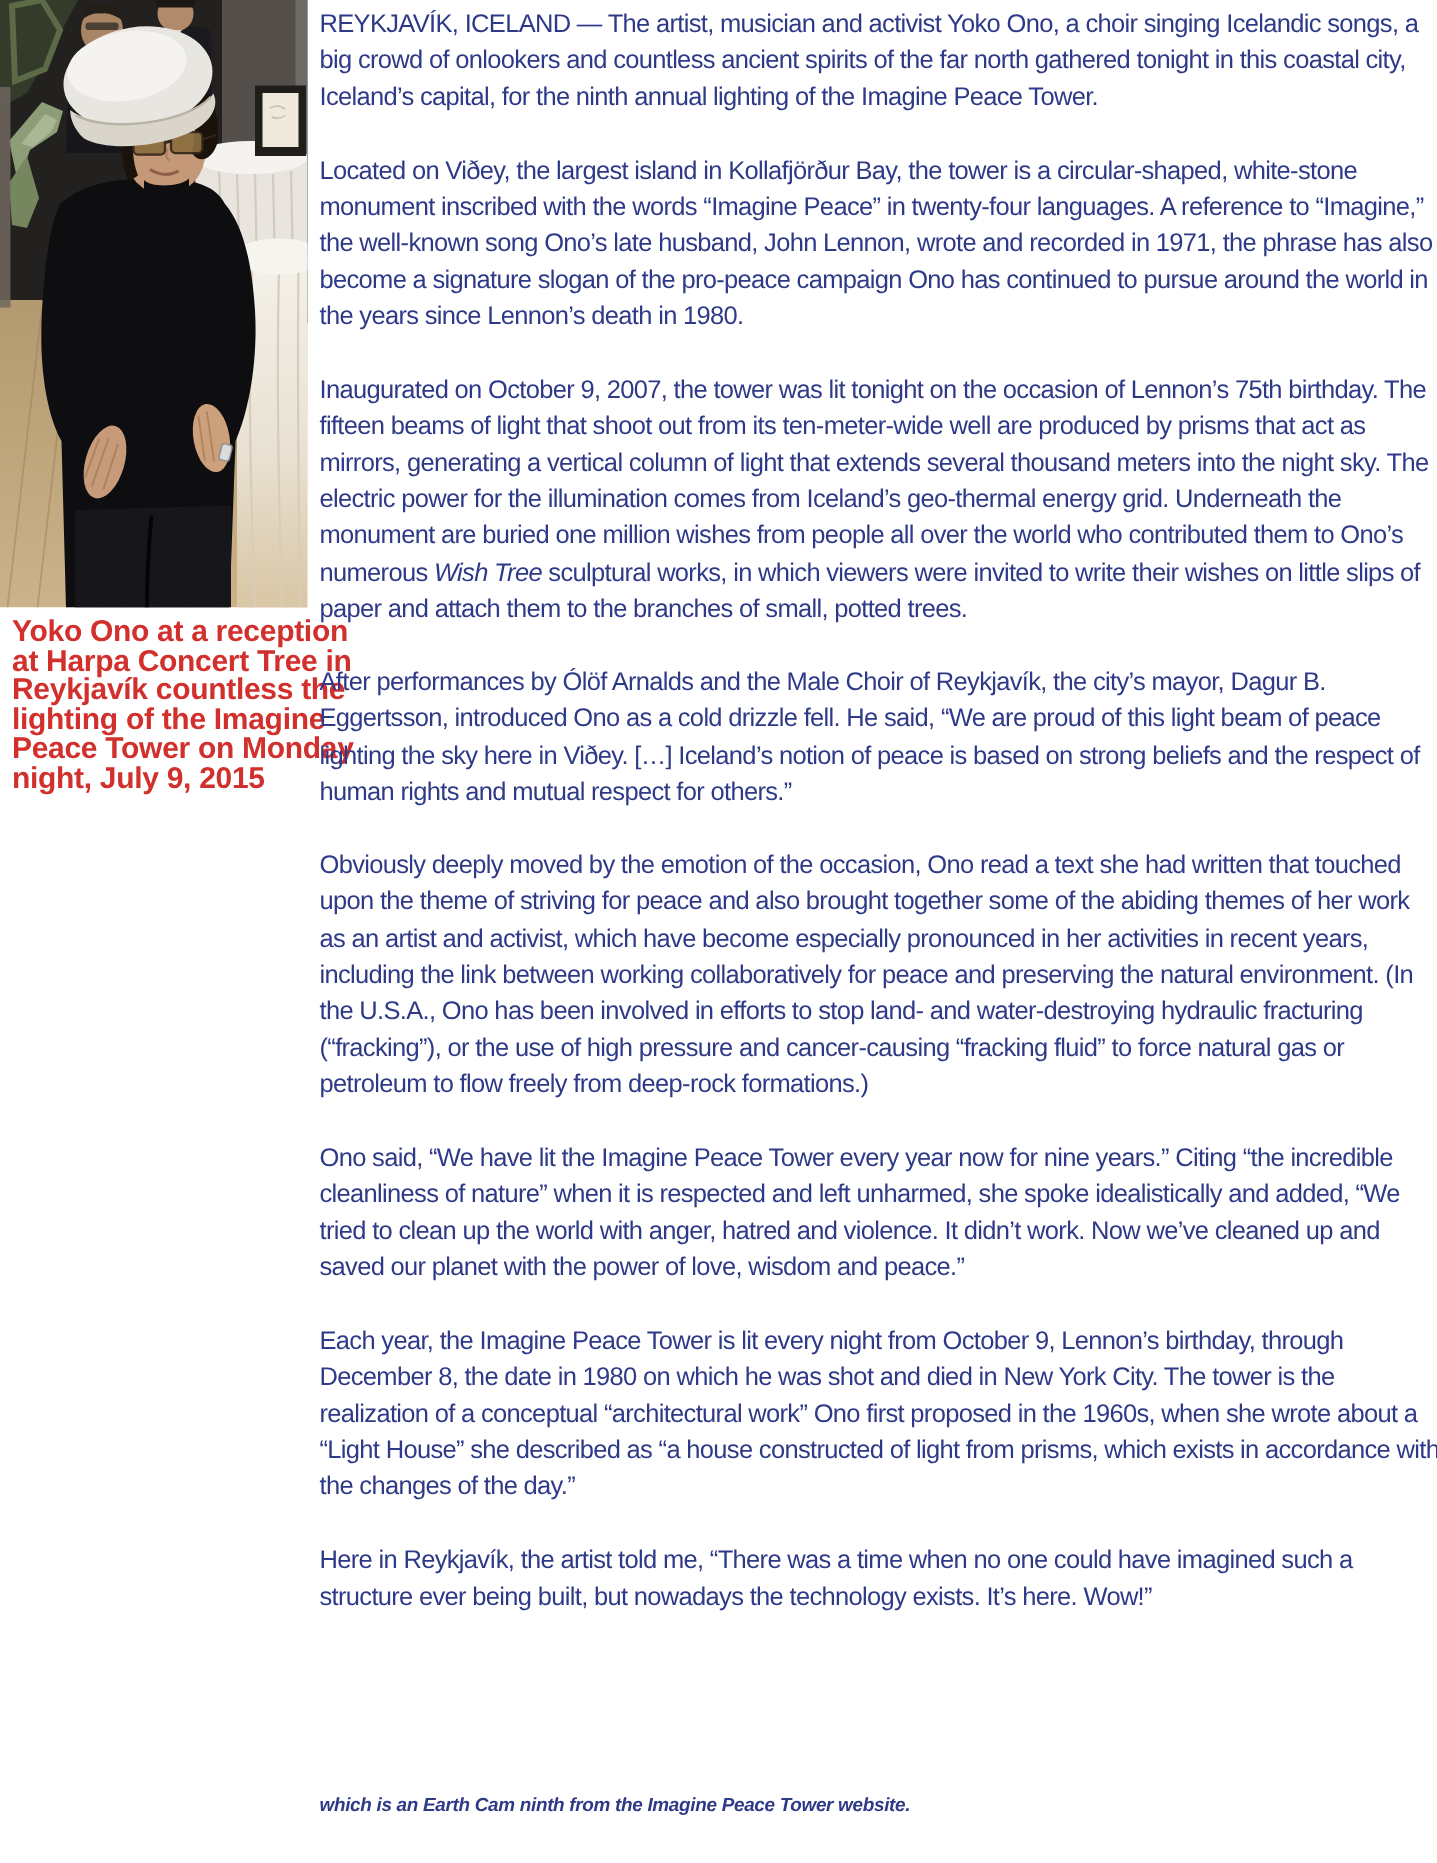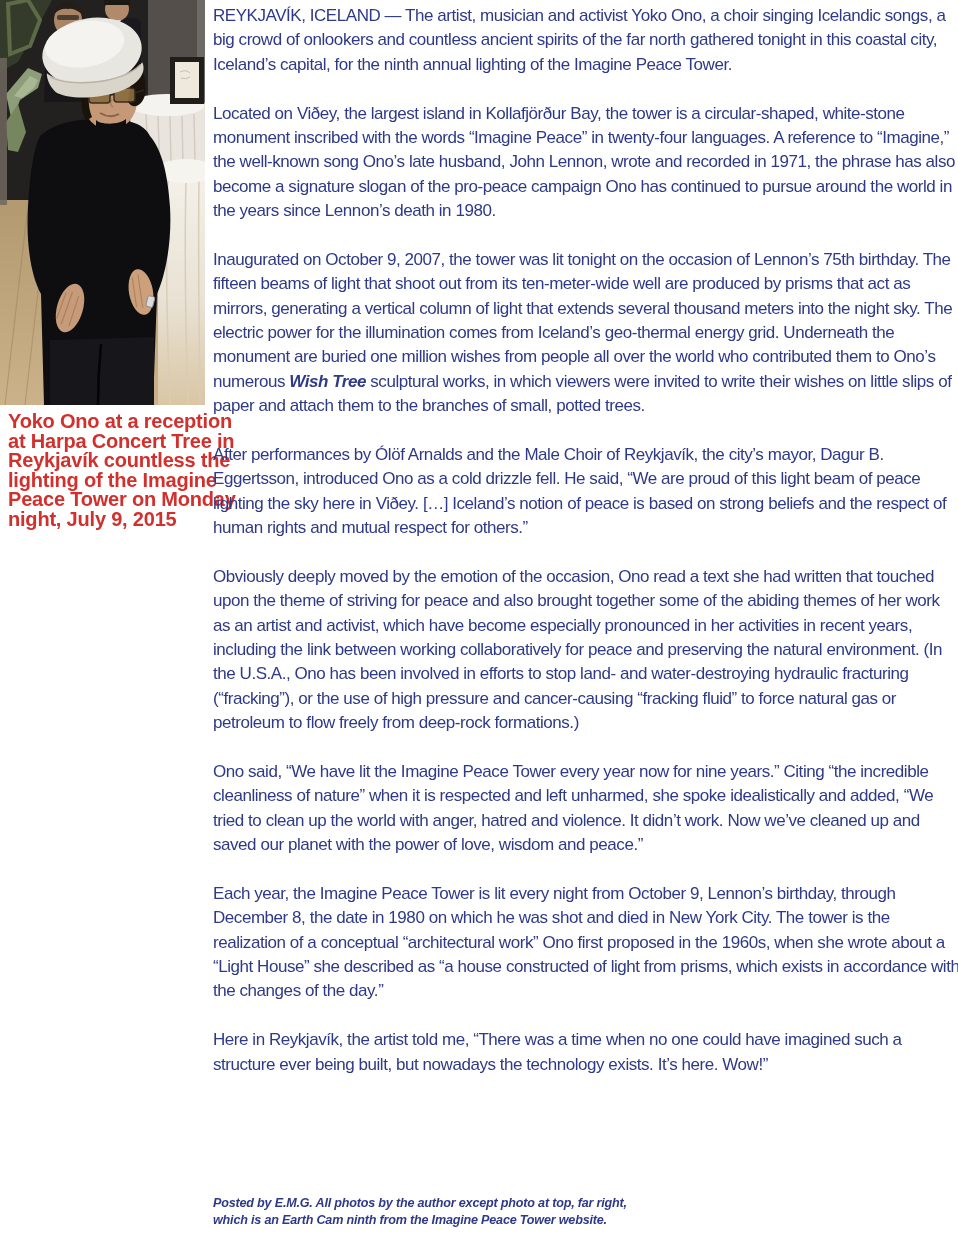--- a/index.html
+++ b/index.html
@@ -27,21 +27,21 @@
     letter-spacing:-0.2px;
     color:var(--red);
     white-space:nowrap;
   }
   .article{
     position:absolute;left:213px;top:4px;width:747px;
     font-size:17px;line-height:24.35px;letter-spacing:-0.45px;
     color:var(--navy);
   }
   .article p{margin:0 0 24.6px 0;}
-  .article .it{font-style:italic;font-weight:bold;}
+  .article .it{font-style:italic;}
   .footnote{
     position:absolute;left:213px;top:1195px;
     font-style:italic;font-weight:bold;
     font-size:12.6px;line-height:17.2px;letter-spacing:-0.2px;
     color:var(--navy);
     white-space:nowrap;
   }
 </style>
 </head>
 <body>
@@ -181,17 +181,16 @@
         <p><span>Inaugurated on October 9, 2007, the tower was lit tonight on the occasion of Lennon’s 75th birthday. The fifteen beams of light that shoot out from its ten-meter-wide well are produced by prisms that act as mirrors, generating a vertical column of light that extends several thousand meters into the night sky. The electric power for the illumination comes from Iceland’s geo-thermal energy grid. Underneath the monument are buried one million wishes from people all over the world who contributed them to Ono’s numerous </span><span class="it">Wish Tree</span><span> sculptural works, in which viewers were invited to write their wishes on little slips of paper and attach them to the branches of small, potted trees.</span></p>
         <p><span>After performances by Ólöf Arnalds and the Male Choir of Reykjavík, the city’s mayor, Dagur B. Eggertsson, introduced Ono as a cold drizzle fell. He said, “We are proud of this light beam of peace lighting the sky here in Viðey. […] Iceland’s notion of peace is based on strong beliefs and the respect of human rights and mutual respect for others.”</span></p>
         <p><span>Obviously deeply moved by the emotion of the occasion, Ono read a text she had written that touched upon the theme of striving for peace and also brought together some of the abiding themes of her work as an artist and activist, which have become especially pronounced in her activities in recent years, including the link between working collaboratively for peace and preserving the natural environment. (In the U.S.A., Ono has been involved in efforts to stop land- and water-destroying hydraulic fracturing (“fracking”), or the use of high pressure and cancer-causing “fracking fluid” to force natural gas or petroleum to flow freely from deep-rock formations.)</span></p>
         <p><span>Ono said, “We have lit the Imagine Peace Tower every year now for nine years.” Citing “the incredible cleanliness of nature” when it is respected and left unharmed, she spoke idealistically and added, “We tried to clean up the world with anger, hatred and violence. It didn’t work. Now we’ve cleaned up and saved our planet with the power of love, wisdom and peace.”</span></p>
         <p><span>Each year, the Imagine Peace Tower is lit every night from October 9, Lennon’s birthday, through December 8, the date in 1980 on which he was shot and died in New York City. The tower is the realization of a conceptual “architectural work” Ono first proposed in the 1960s, when she wrote about a “Light House” she described as “a house constructed of light from prisms, which exists in accordance with the changes of the day.”</span></p>
         <p><span>Here in Reykjavík, the artist told me, “There was a time when no one could have imagined such a structure ever being built, but nowadays the technology exists. It’s here. Wow!”</span></p>
       </div>
   </main>
 
   <div class="footnote">
-      <div>Posted by E.M.G. All photos by the author except photo at top, far right,</div>
       <div>which is an Earth Cam ninth from the Imagine Peace Tower website.</div>
     </div>
 
 </div>
 
 </body></html>

